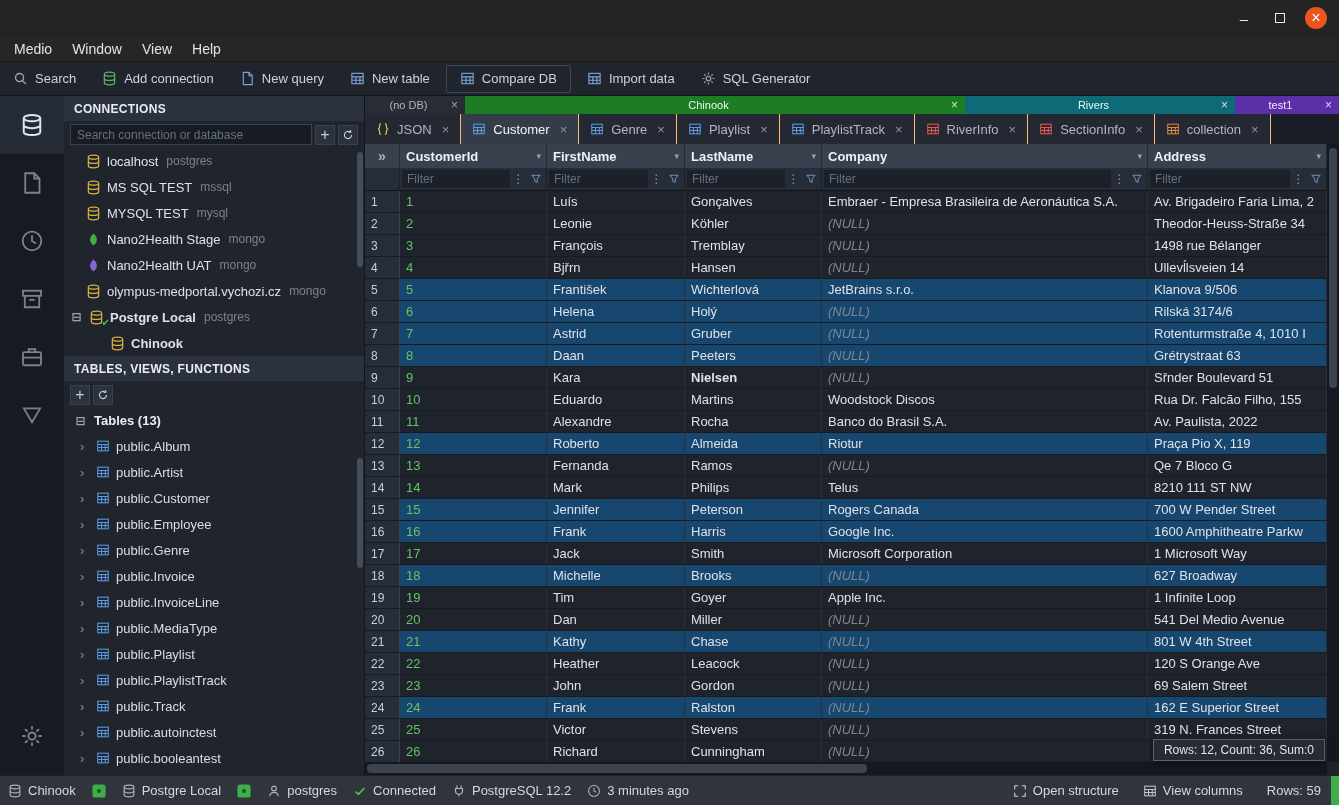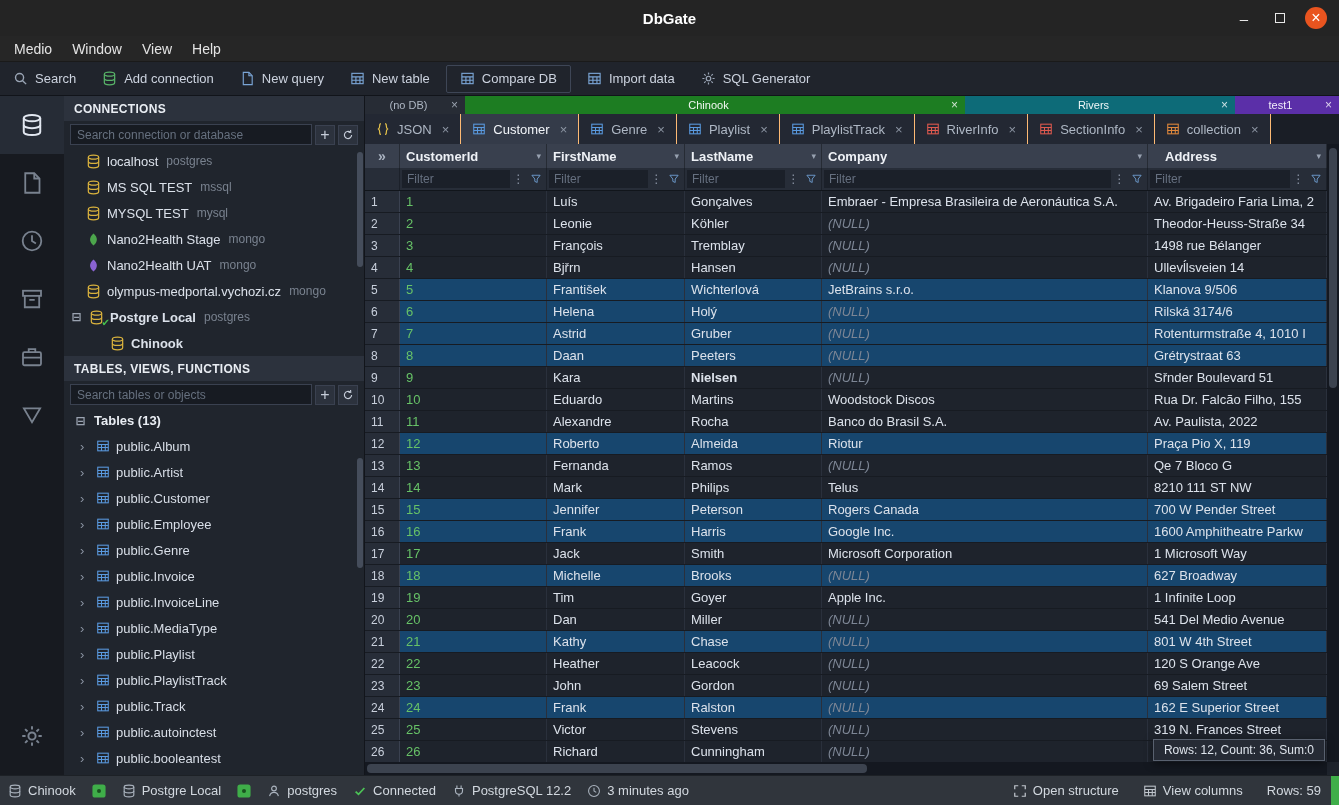--- a/index.html
+++ b/index.html
@@ -89,21 +89,20 @@
 
 .ico{display:inline-flex;flex:0 0 auto}
 .ico svg{width:100%;height:100%;display:block}
 </style>
 </head>
 <body>
 
 <div class="app">
 
   <div class="titlebar">
-    <div class="title">DbGate</div>
     <div class="win-controls">
       <div class="win-btn">–</div>
       <div class="win-btn">
           <span class="box-glyph"></span>
         </div>
       <div class="win-btn close">×</div>
     </div>
   </div>
 
   <div class="menubar" id="menubar">
@@ -357,21 +356,20 @@
                 <path d="M2.5 8c0 1.2 2.5 2.1 5.5 2.1S13.5 9.2 13.5 8"></path>
               </svg>
             </span>
             <span>Chinook</span>
           </div>
         </div>
       <div class="panel-header">
           <span>TABLES, VIEWS, FUNCTIONS</span>
         </div>
       <div class="searchrow">
-        <input class="search-input" placeholder="Search tables or objects" style="">
         <div class="mini-btn">+</div>
         <div class="mini-btn" id="obj-refresh-btn">
             <span class="ico" style="height: 12px; width: 12px; color: rgb(198, 205, 217);">
               <svg viewBox="0 0 16 16" fill="none" stroke="currentColor" stroke-width="1.5">
                 <path d="M12.8 8A4.8 4.8 0 1 1 11 4.2"></path>
                 <path d="M11.4 1.4l.3 2.9-2.9.3"></path>
               </svg>
             </span>
           </div>
       </div>
@@ -628,21 +626,21 @@
               <span class="gh-dd">▾</span>
             </div>
             <div class="ghcell" style="width: 137px; flex: 0 0 137px; text-align: right;">
               <span>LastName</span>
               <span class="gh-dd">▾</span>
             </div>
             <div class="ghcell" style="width: 326px; flex: 0 0 326px;">
               <span>Company</span>
               <span class="gh-dd">▾</span>
             </div>
-            <div class="ghcell" style="flex: 1 1 auto; min-width: 0px; margin-left: 11px;">
+            <div class="ghcell" style="flex: 1 1 auto; min-width: 0px;">
               <span>Address</span>
               <span class="gh-dd">▾</span>
             </div>
           </div>
         <div class="filterrow" id="filter-row">
             <div class="fcorner"></div>
             <div class="fcell" style="width: 147px; flex: 0 0 147px;">
               <input class="f-input" placeholder="Filter" style="">
               <span class="f-btn">⋮</span>
               <span class="f-btn funnel">

